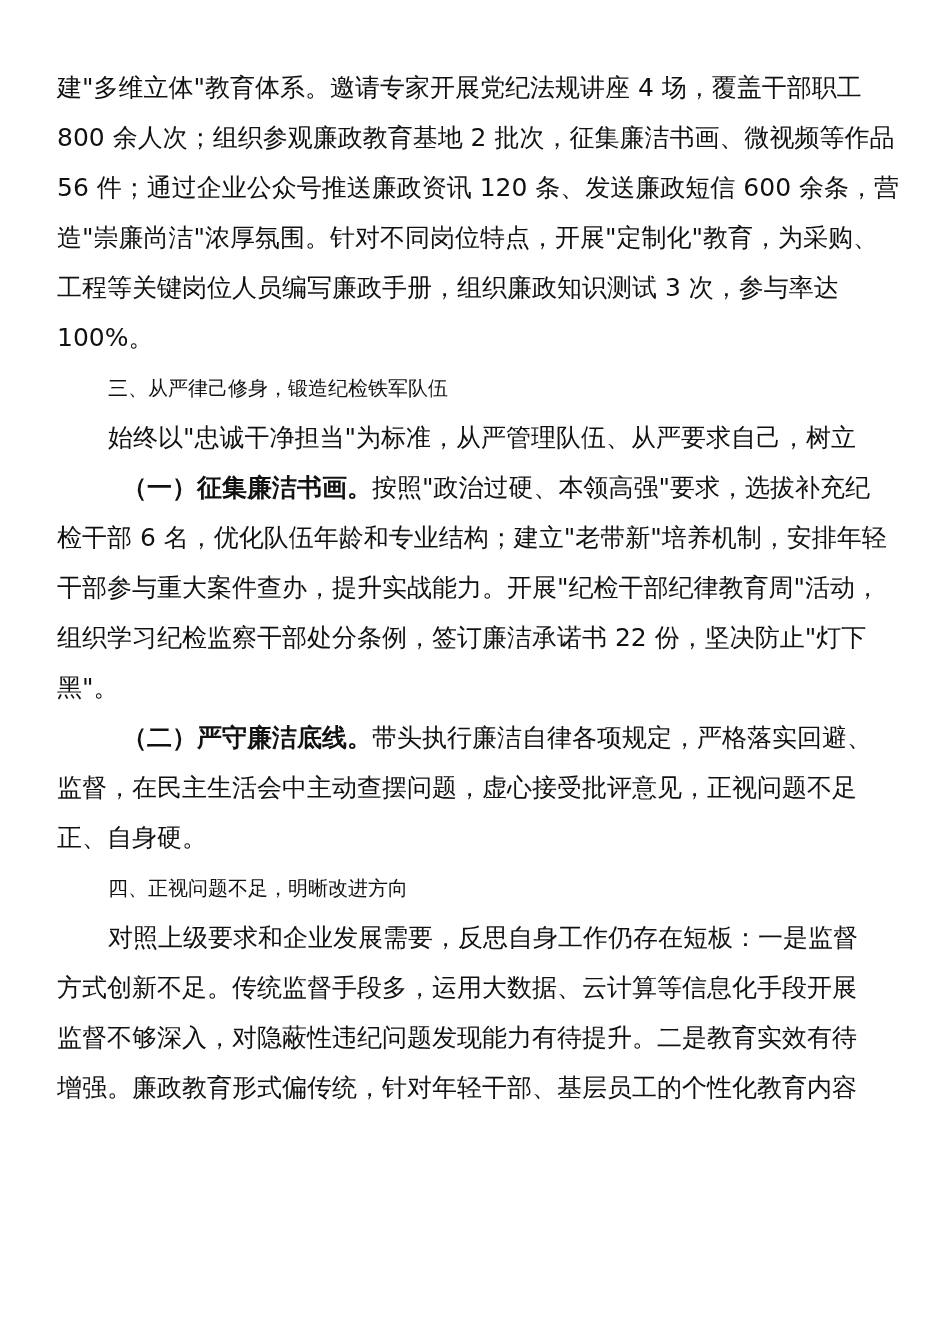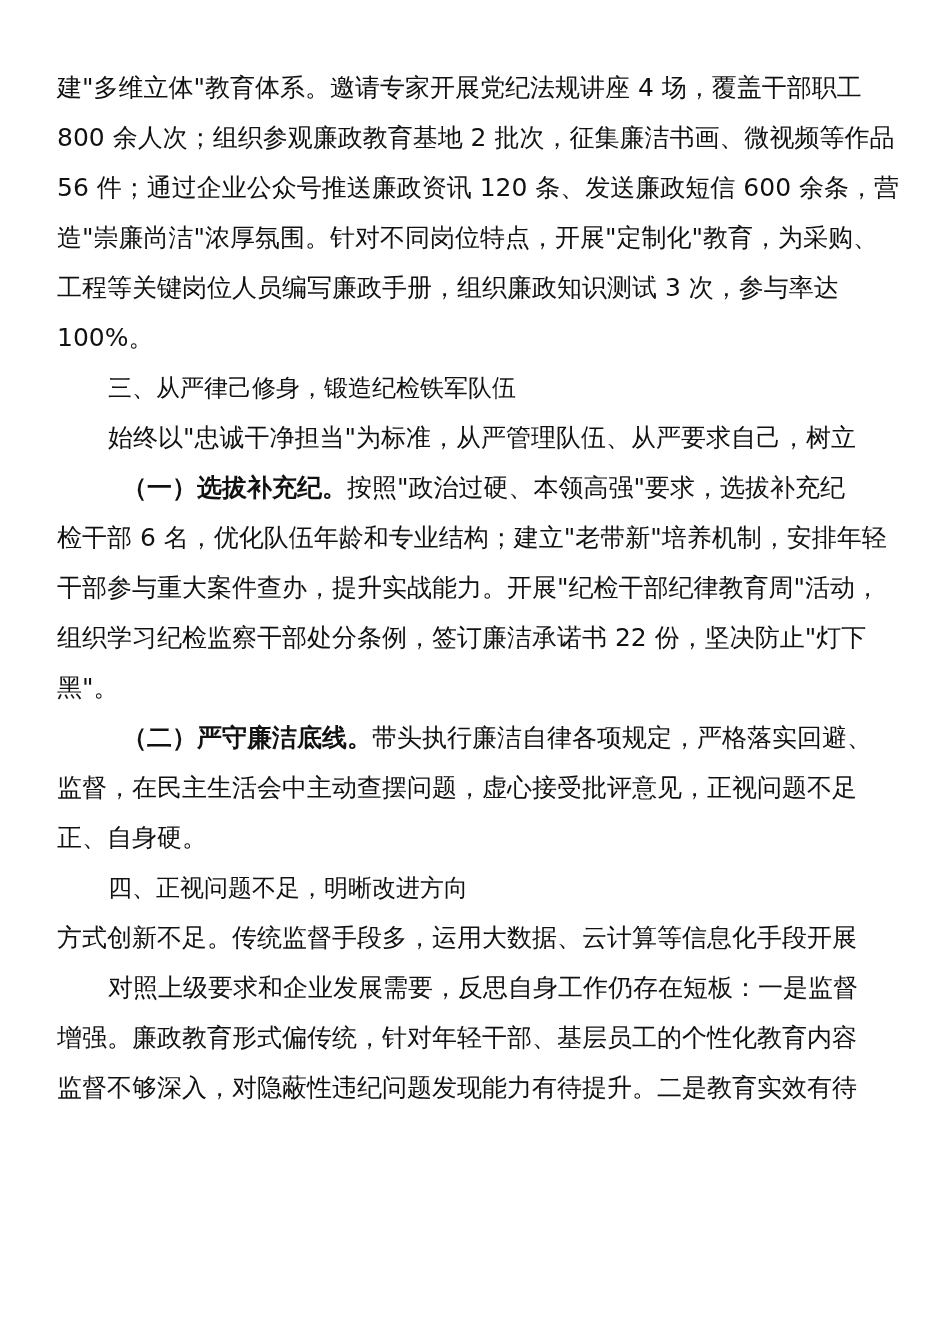--- a/index.html
+++ b/index.html
@@ -25,21 +25,21 @@
       height: 50px;
       line-height: 50px;
       font-size: 25px;
       white-space: nowrap;
       letter-spacing: 0px;
     }
     .p-indent { padding-left: 51px; }
     .sub-indent { padding-left: 65px; }
     .heading {
       font-family: Liberation Serif, serif;
-      font-size: 24px;
+      font-size: 20px;
     }
     .bold { font-weight: bold; }
   </style>
 </head>
 <body>
 
 <div class="page">
 
   <div>
     <div class="line">建"多维立体"教育体系。邀请专家开展党纪法规讲座 4 场，覆盖干部职工</div>
@@ -50,35 +50,35 @@
     <div class="line">100%。</div>
   </div>
 
   <div class="line p-indent heading">三、从严律己修身，锻造纪检铁军队伍</div>
 
   <div>
     <div class="line p-indent">始终以"忠诚干净担当"为标准，从严管理队伍、从严要求自己，树立</div>
   </div>
 
   <div>
-    <div class="line sub-indent"><span class="bold">（一）选拔补充纪。</span><span>按照"政治过硬、本领高强"要求，选拔补充纪</span></div>
+    <div class="line sub-indent"><span class="bold">（一）征集廉洁书画。</span><span>按照"政治过硬、本领高强"要求，选拔补充纪</span></div>
     <div class="line">检干部 6 名，优化队伍年龄和专业结构；建立"老带新"培养机制，安排年轻</div>
     <div class="line">干部参与重大案件查办，提升实战能力。开展"纪检干部纪律教育周"活动，</div>
     <div class="line">组织学习纪检监察干部处分条例，签订廉洁承诺书 22 份，坚决防止"灯下</div>
     <div class="line">黑"。</div>
   </div>
 
   <div>
     <div class="line sub-indent"><span class="bold">（二）严守廉洁底线。</span><span>带头执行廉洁自律各项规定，严格落实回避、</span></div>
     <div class="line">监督，在民主生活会中主动查摆问题，虚心接受批评意见，正视问题不足</div>
     <div class="line">正、自身硬。</div>
   </div>
 
   <div class="line p-indent heading">四、正视问题不足，明晰改进方向</div>
 
   <div>
+    <div class="line p-indent">对照上级要求和企业发展需要，反思自身工作仍存在短板：一是监督</div>
     <div class="line">方式创新不足。传统监督手段多，运用大数据、云计算等信息化手段开展</div>
-    <div class="line p-indent">对照上级要求和企业发展需要，反思自身工作仍存在短板：一是监督</div>
+    <div class="line">监督不够深入，对隐蔽性违纪问题发现能力有待提升。二是教育实效有待</div>
     <div class="line">增强。廉政教育形式偏传统，针对年轻干部、基层员工的个性化教育内容</div>
-    <div class="line">监督不够深入，对隐蔽性违纪问题发现能力有待提升。二是教育实效有待</div>
   </div>
 
 </div>
 
 </body></html>

